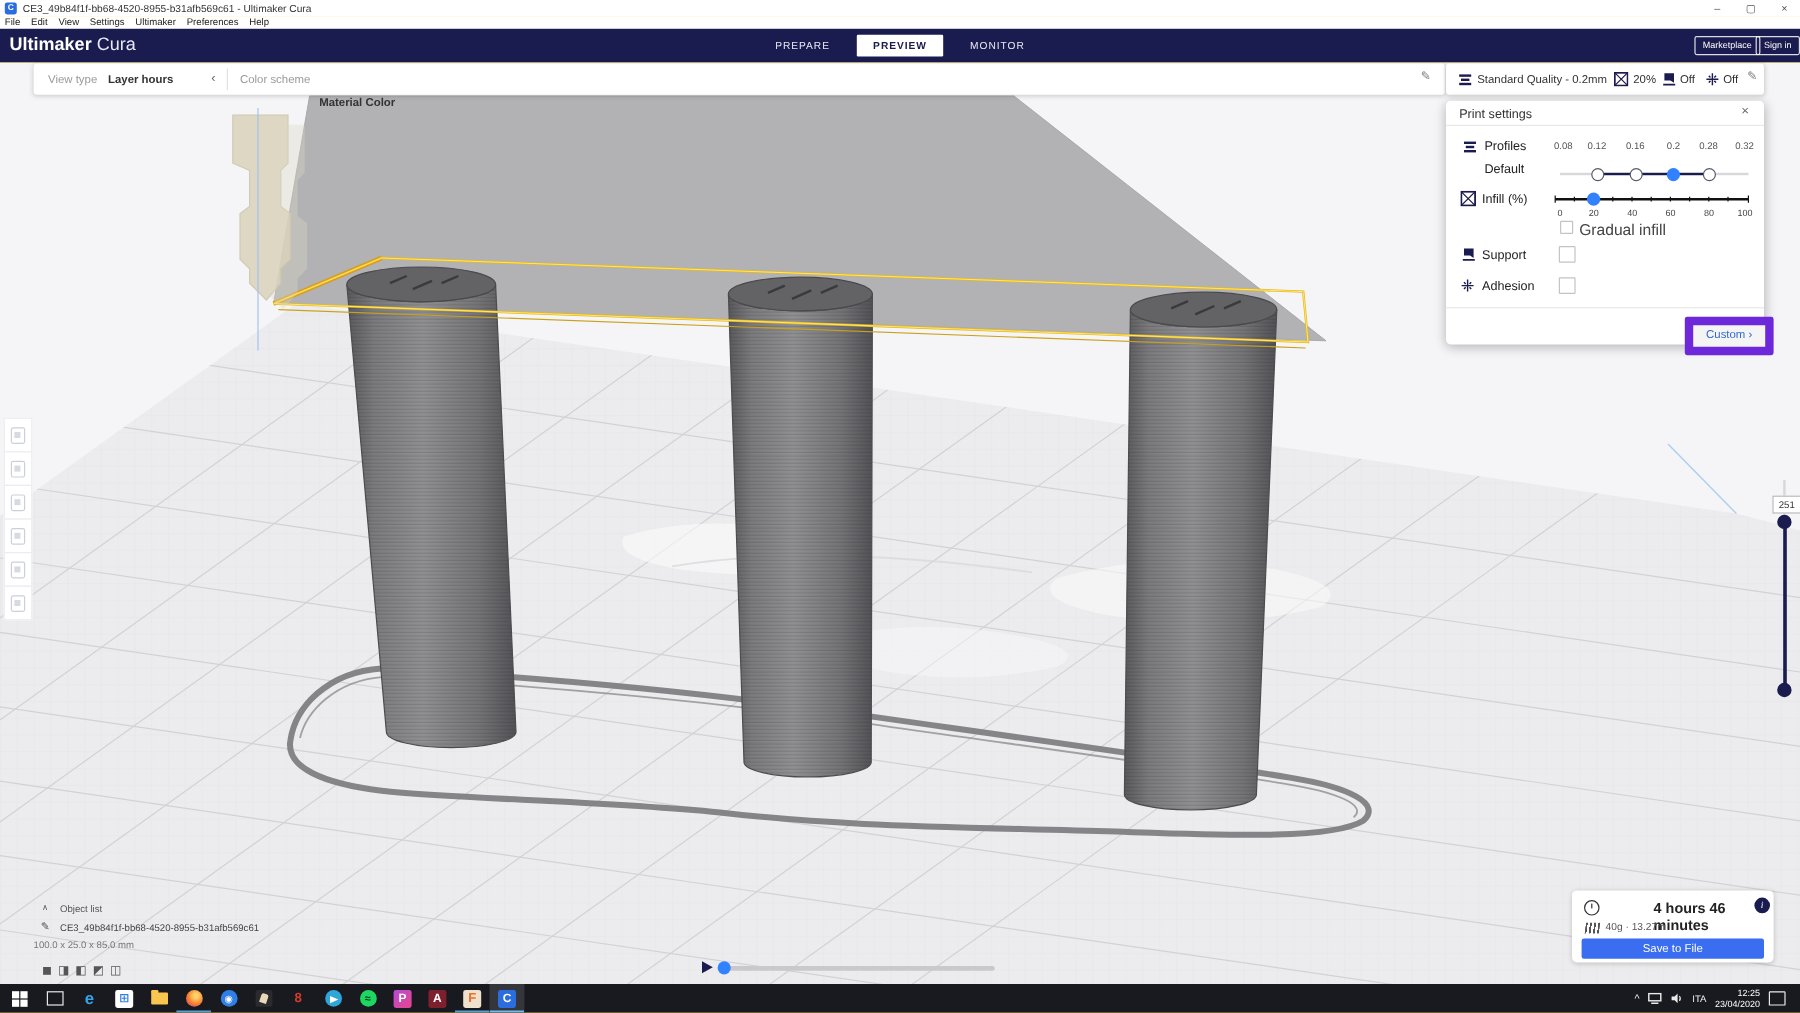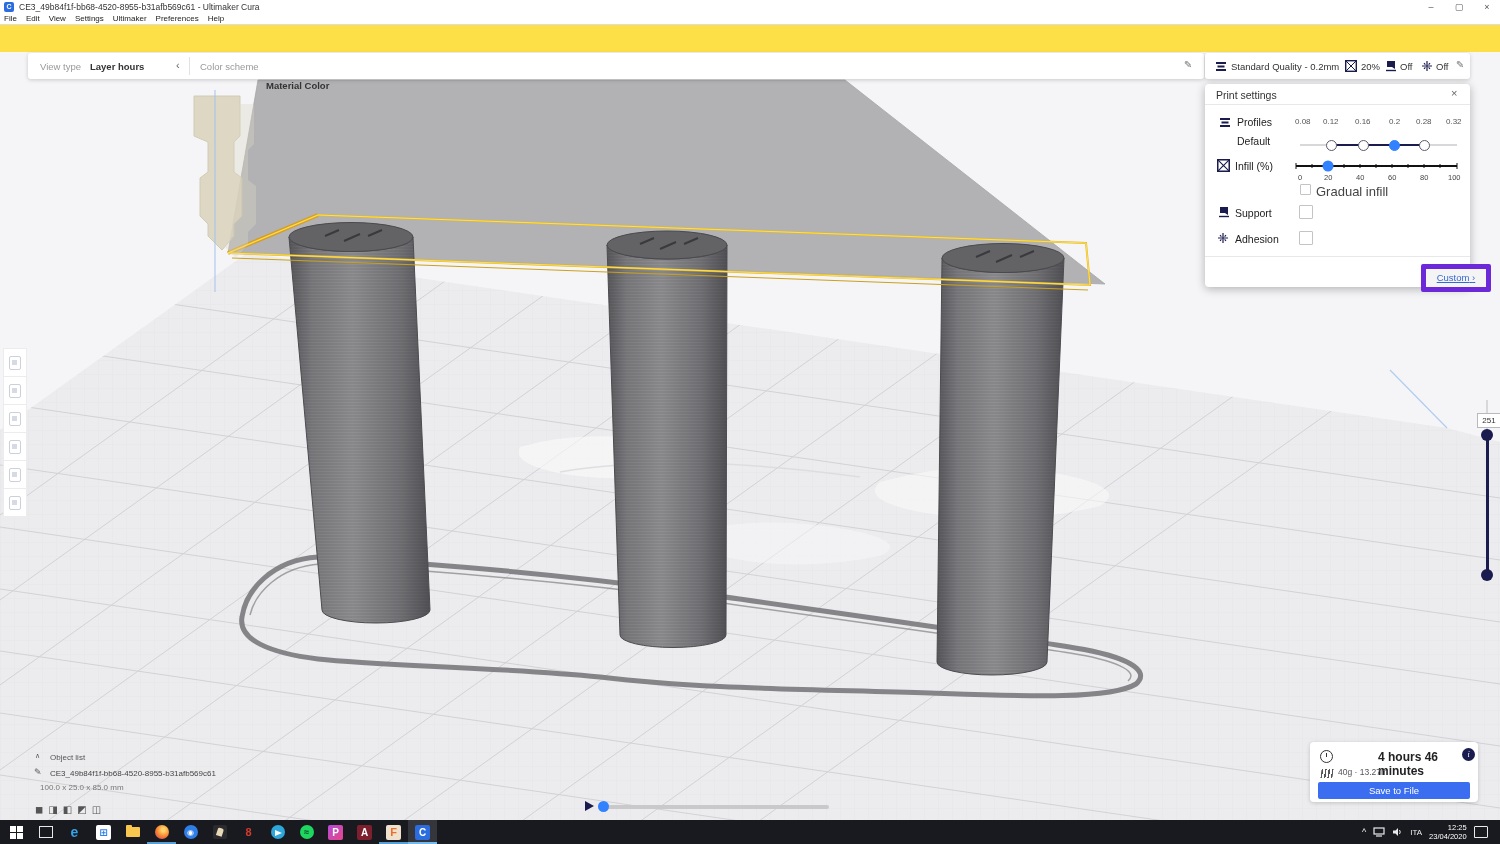--- a/index.html
+++ b/index.html
@@ -37,22 +37,22 @@
   .pspanel{left:1205px;top:32px;width:265px;height:203px;border-radius:4px;box-shadow:0 2px 10px rgba(0,0,0,.28);background:#fff;}
   .pshead{left:11px;top:5px;font-size:10.5px;color:#333;}
   .psx{left:246px;top:3px;font-size:11px;color:#666;}
   .hr{left:0;width:265px;height:1px;background:#e8e8e8;}
   .rowlab{font-size:10.5px;color:#222;}
   .ruler{font-size:8px;color:#555;}
   .tick{font-size:7.5px;color:#444;}
   .circ{width:9px;height:9px;border-radius:50%;background:#fff;border:1.5px solid #5a5a6e;}
   .circ.fill{background:#3282ff;border-color:#3282ff;}
   .cb{background:#fff;border:1px solid #c4c4c8;border-radius:1px;}
-  .custombtn{left:216px;top:180px;width:60px;height:18px;background:#f4f4f4;border:5px solid #6d28d9;border-radius:2px;
-    color:#3468d6;font-size:9.5px;text-align:center;line-height:18px;text-decoration:underline;}
+  .custombtn{left:199px;top:180px;width:60px;height:18px;background:#f4f4f4;border:7px solid #6d28d9;border-radius:2px;
+    color:#3468d6;font-size:9.5px;text-align:center;line-height:18px;}
   
   .tool{left:3px;width:22px;height:27px;background:#fff;border:1px solid #ececee;display:flex;align-items:center;justify-content:center;}
   .toolglyph{width:10px;height:12px;border:1.5px solid #ccd0da;border-radius:2px;position:relative;}
   .toolglyph:after{content:"";position:absolute;left:2px;top:3px;width:5px;height:5px;background:#d7dae2;}
   
   .laylab{left:1477px;top:361px;width:22px;height:13px;background:#fff;border:1px solid #b9b9bd;font-size:8px;
     text-align:center;line-height:13px;color:#333;}
   .laytrack-top{left:1486px;top:348px;width:2px;height:32px;background:#d8d8da;}
   .laytrack{left:1486px;top:383px;width:3px;height:140px;background:#1a1b4e;border-radius:2px;}
   .layhandle{width:12px;height:12px;border-radius:50%;background:#1a1b4e;}
@@ -108,20 +108,30 @@
     <div class="abs winctl" style="left:1448px;">▢</div>
     <div class="abs winctl" style="left:1476px;">×</div>
   </div>
 
   <div class="abs menubar">
     <div class="abs wrap">
       <span>File</span><span>Edit</span><span>View</span><span>Settings</span><span>Ultimaker</span><span>Preferences</span><span>Help</span>
     </div>
   </div>
 
+  <div class="abs header">
+    <div class="abs logo"><b>Ultimaker</b> <span class="lt">Cura</span></div>
+    <div class="abs tabs">
+      <div class="tab">PREPARE</div>
+      <div class="tab active">PREVIEW</div>
+      <div class="tab">MONITOR</div>
+    </div>
+    <div class="abs hbtn" style="left:1412px;">Marketplace</div>
+    <div class="abs hbtn" style="left:1463px;">Sign in</div>
+  </div>
 
   <div class="abs stage">
 
     <svg width="1500" height="768" viewBox="0 0 1500 768" class="abs" style="left:0;top:0;">
       <defs>
         <clipPath id="plateclip">
           <polygon points="0,378 247,201 1447,376 1500,390 1500,768 0,768"></polygon>
         </clipPath>
         <pattern id="fine" width="14" height="14" patternUnits="userSpaceOnUse">
           <path d="M0 .5H14M.5 0V14" stroke="#e6e6e9" stroke-width="1" fill="none"></path>
@@ -369,21 +379,21 @@
     <div class="abs layhandle" style="left:1481px;top:517px;"></div>
 
     <div class="abs play"></div>
     <div class="abs pbtrack"></div>
     <div class="abs pbhandle"></div>
 
     <div class="abs" style="left:35px;top:700px;font-size:7px;color:#555;">∧</div>
     <div class="abs objtxt" style="left:50px;top:701px;">Object list</div>
     <div class="abs" style="left:34px;top:715px;font-size:9px;color:#555;">✎</div>
     <div class="abs objtxt" style="left:50px;top:717px;color:#444;">CE3_49b84f1f-bb68-4520-8955-b31afb569c61</div>
-    <div class="abs objtxt" style="left:28px;top:731px;color:#777;margin-left:12px;">100.0 x 25.0 x 85.0 mm</div>
+    <div class="abs objtxt" style="left:28px;top:731px;color:#777;">100.0 x 25.0 x 85.0 mm</div>
     <div class="abs" style="left:35px;top:747px;white-space:nowrap;">
       <span class="cube">◼</span><span class="cube">◨</span><span class="cube">◧</span><span class="cube">◩</span><span class="cube">◫</span>
     </div>
 
     <div class="abs card jobcard">
       <div class="abs clockico"></div>
       <div class="abs jobdur">4 hours 46 minutes</div>
       <div class="abs infoico">i</div>
       <div class="abs filico"></div>
       <div class="abs jobmat">40g · 13.27m</div>

